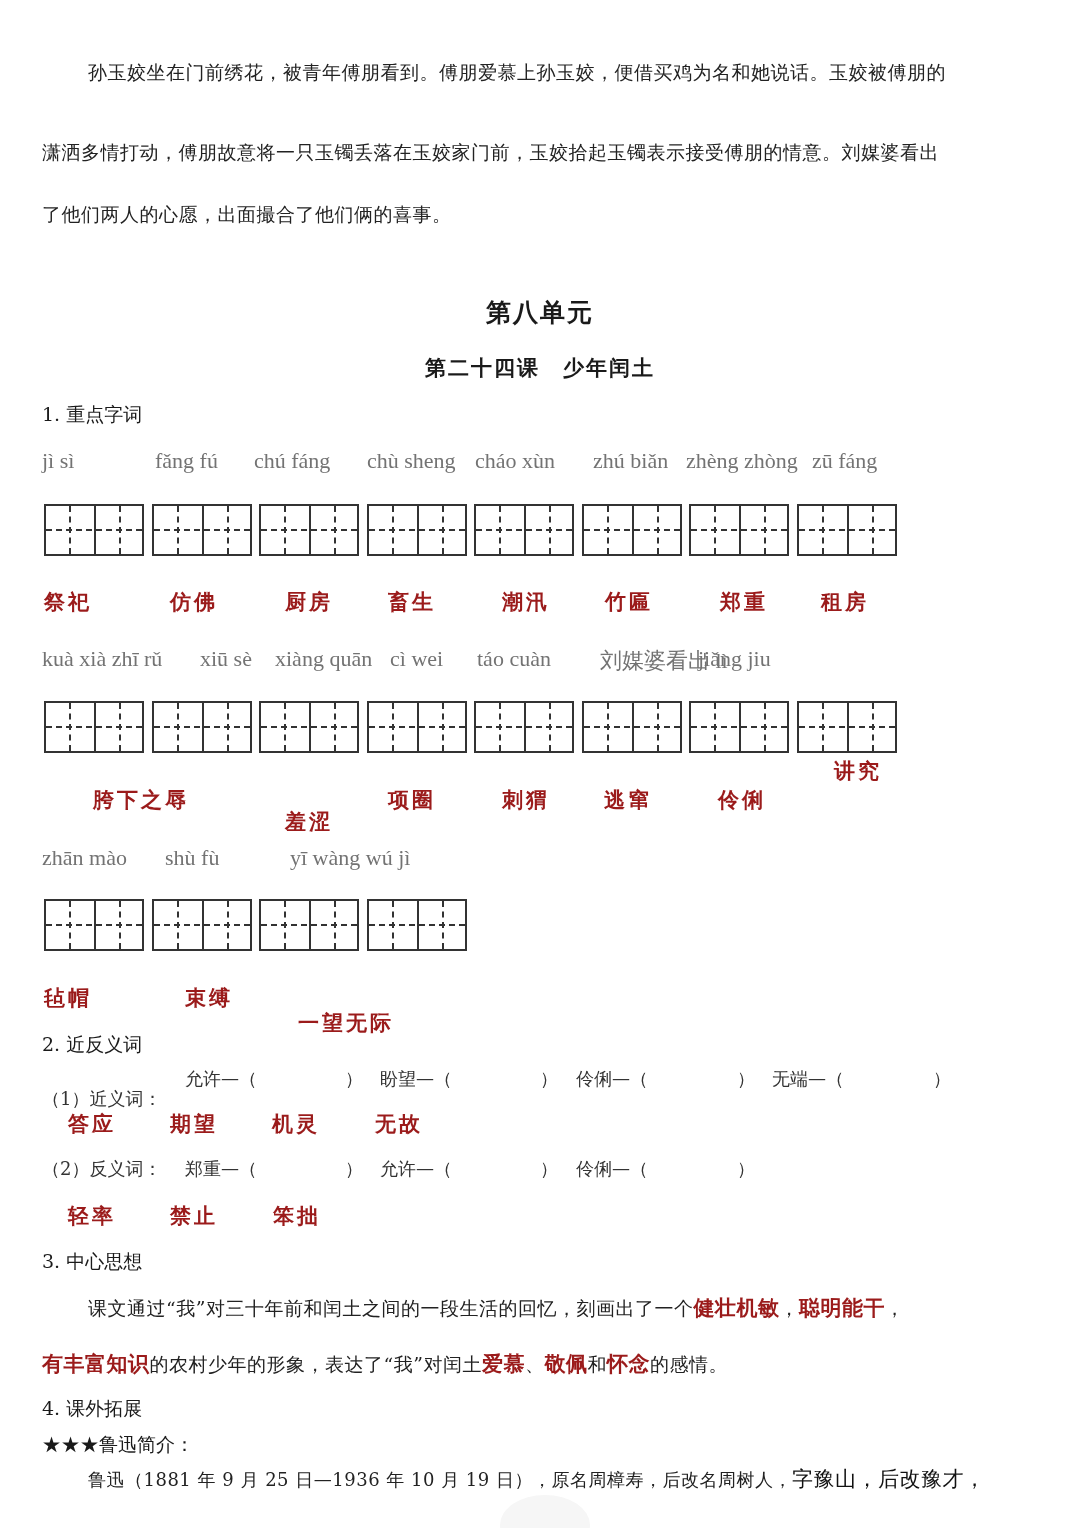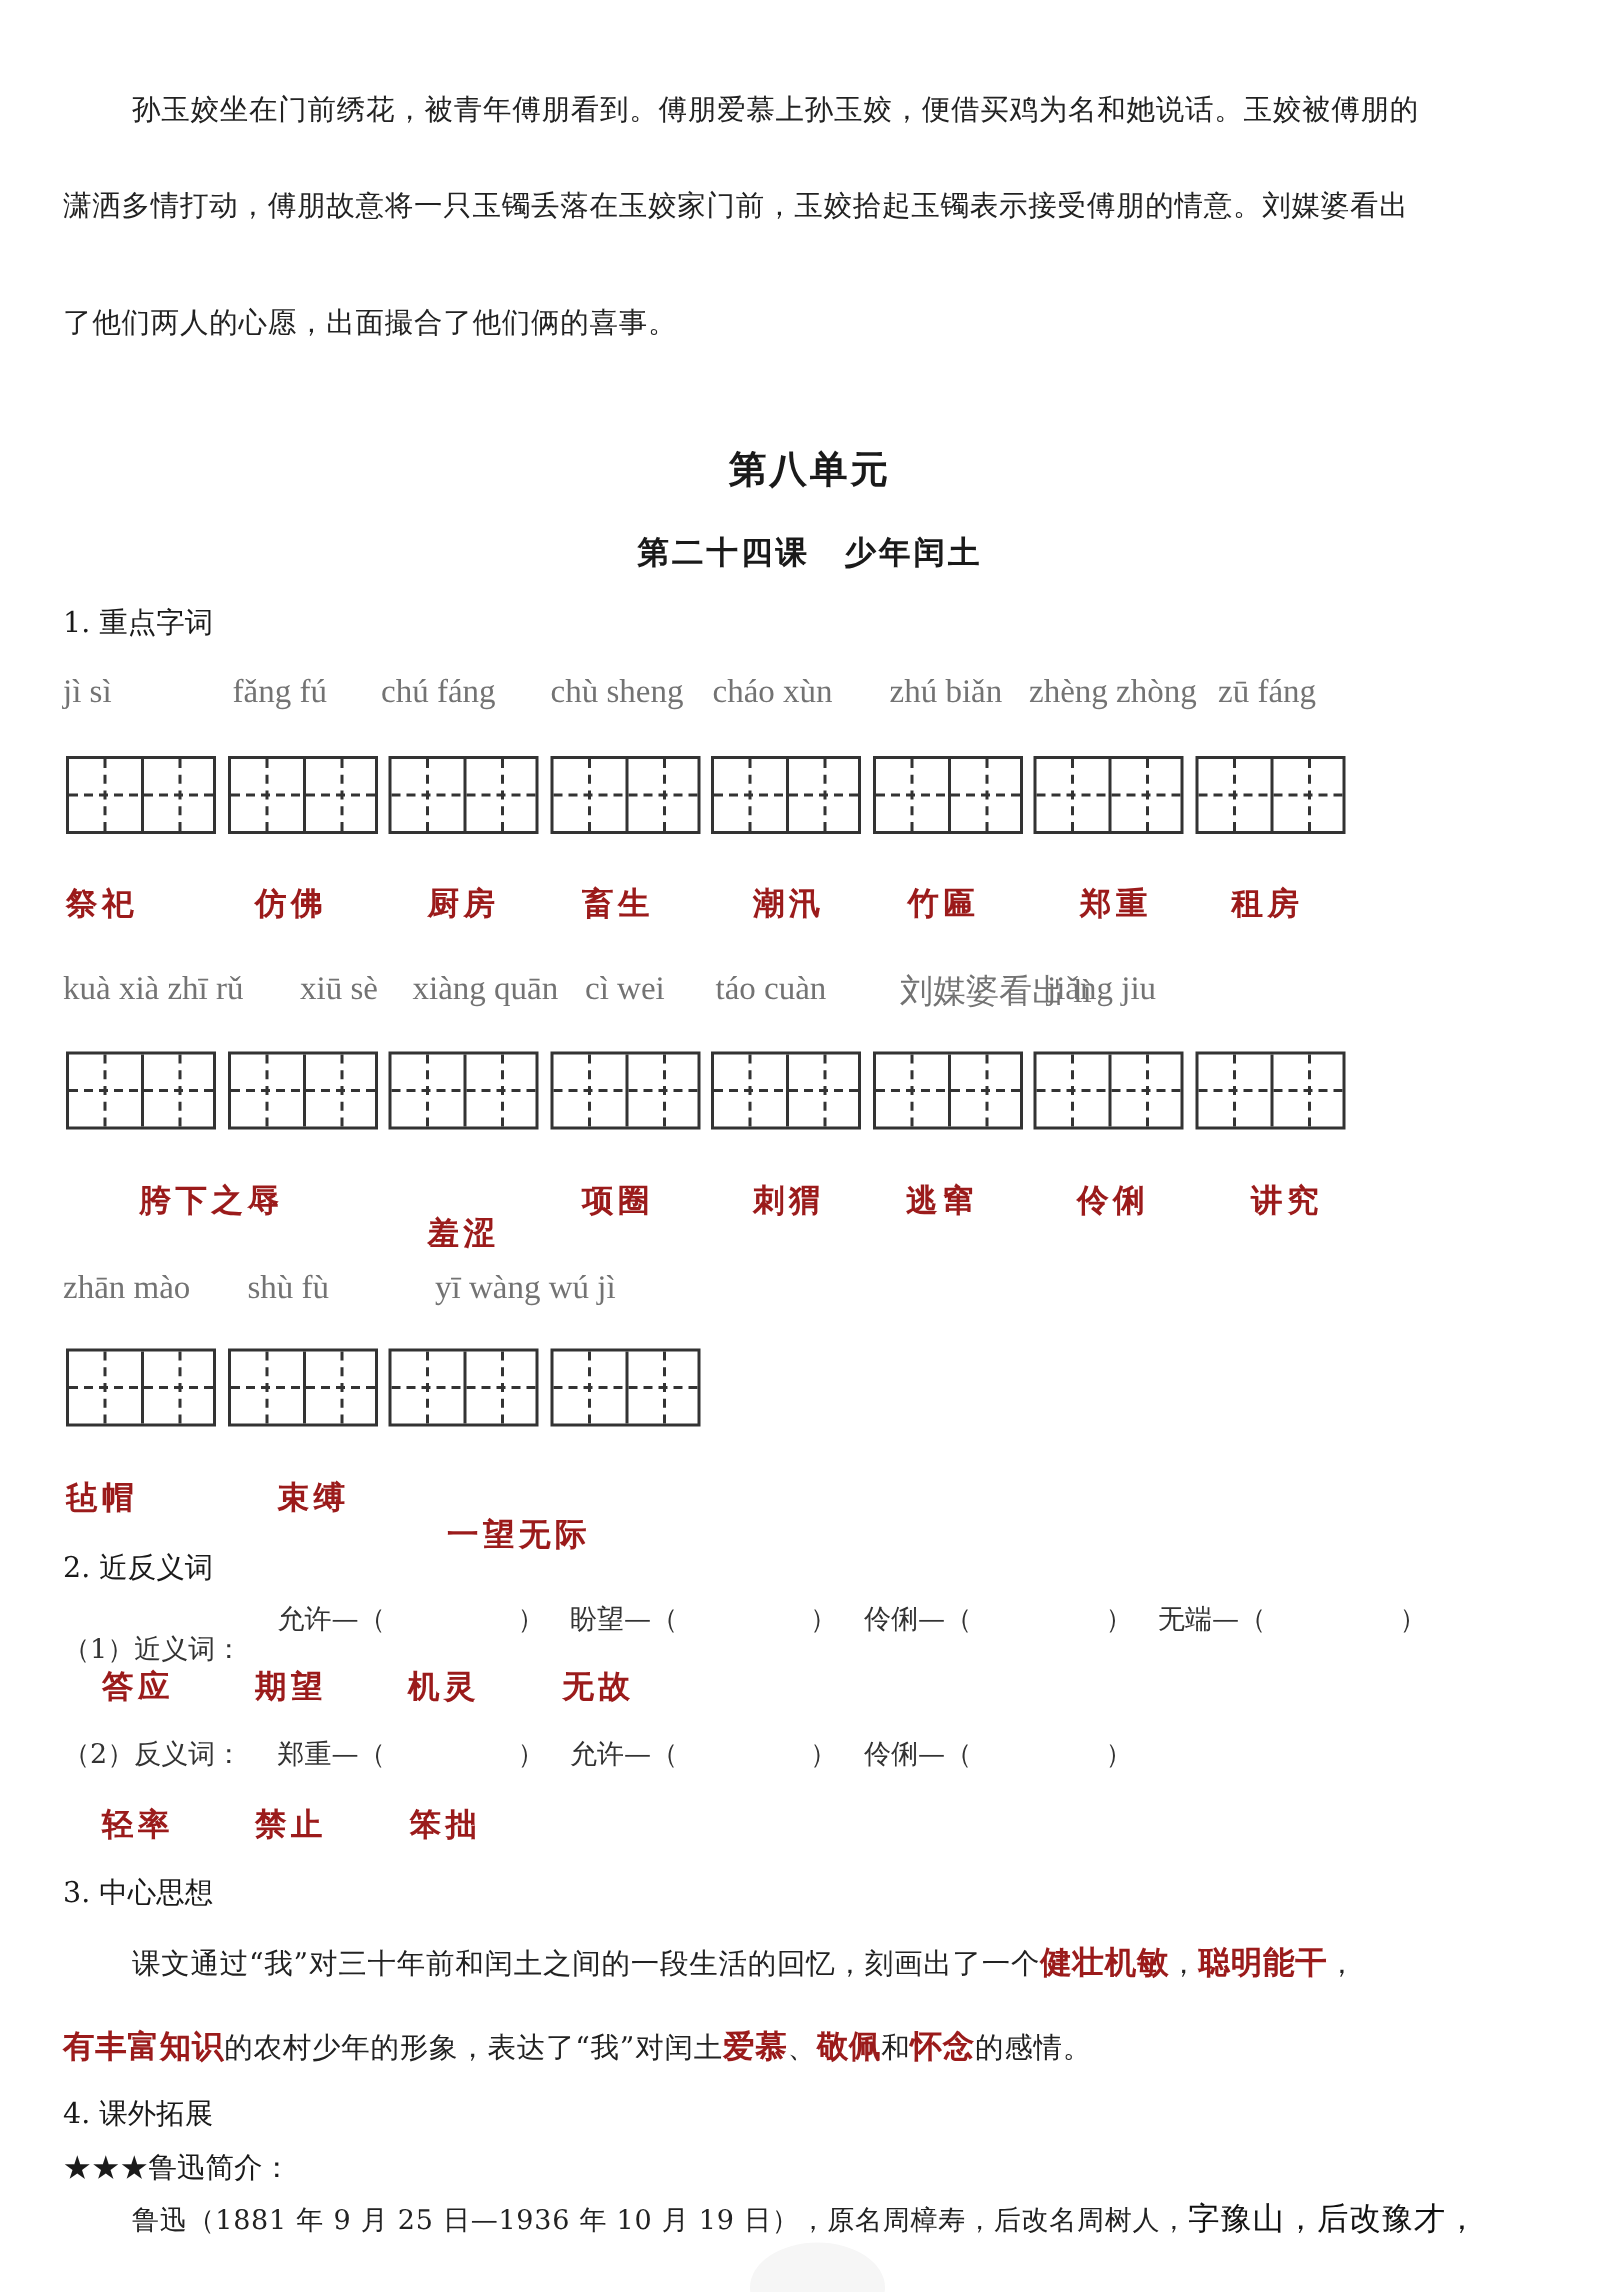--- a/index.html
+++ b/index.html
@@ -25,21 +25,21 @@
   .grid .vq1 { position: absolute; left: 23px; top: 0; bottom: 0; width: 0; border-left: 2px dashed #333; }
   .grid .vq3 { position: absolute; left: 73px; top: 0; bottom: 0; width: 0; border-left: 2px dashed #333; }
   .grid .hmid { position: absolute; top: 23px; left: 0; right: 0; height: 0; border-top: 2px dashed #333; }
   .sans { font-family: "DejaVu Sans", "Liberation Sans", sans-serif; }
   .fade { position:absolute; left:500px; top:1495px; width:90px; height:60px; border-radius:50%; background:#f6f6f6; }
 </style>
 </head>
 <body>
 
 <div class="abs para" style="left:88px; top:60px;">孙玉姣坐在门前绣花，被青年傅朋看到。傅朋爱慕上孙玉姣，便借买鸡为名和她说话。玉姣被傅朋的</div>
-<div class="abs para" style="left:42px; top:124px;">潇洒多情打动，傅朋故意将一只玉镯丢落在玉姣家门前，玉姣拾起玉镯表示接受傅朋的情意。刘媒婆看出</div>
+<div class="abs para" style="left:42px; top:140px;">潇洒多情打动，傅朋故意将一只玉镯丢落在玉姣家门前，玉姣拾起玉镯表示接受傅朋的情意。刘媒婆看出</div>
 <div class="abs para" style="left:42px; top:202px;">了他们两人的心愿，出面撮合了他们俩的喜事。</div>
 
 <div class="abs title1" style="left:0; width:1080px; text-align:center; top:296px;">第八单元</div>
 <div class="abs title2" style="left:0; width:1080px; text-align:center; top:354px;">第二十四课　少年闰土</div>
 
 <div class="abs section" style="left:42px; top:402px;">1. 重点字词</div>
 
 <div class="abs pinyin" style="left:42px; top:448px;">jì sì</div>
 <div class="abs pinyin" style="left:155px; top:448px;">fǎng fú</div>
 <div class="abs pinyin" style="left:254px; top:448px;">chú fáng</div>
@@ -163,21 +163,21 @@
     <span class="vq3"></span>
     <span class="hmid"></span>
   </div>
 
 <div class="abs ans" style="left:93px; top:786px;">胯下之辱</div>
 <div class="abs ans" style="left:285px; top:786px;margin-top:22px;">羞涩</div>
 <div class="abs ans" style="left:388px; top:786px;">项圈</div>
 <div class="abs ans" style="left:502px; top:786px;">刺猬</div>
 <div class="abs ans" style="left:604px; top:786px;">逃窜</div>
 <div class="abs ans" style="left:718px; top:786px;">伶俐</div>
-<div class="abs ans" style="left:834px; top:786px;font-family:Liberation Serif, serif;">讲究</div>
+<div class="abs ans" style="left:834px; top:757px;font-family:Liberation Serif, serif;">讲究</div>
 
 <div class="abs pinyin" style="left:42px; top:845px;">zhān mào</div>
 <div class="abs pinyin" style="left:165px; top:845px;">shù fù</div>
 <div class="abs pinyin" style="left:290px; top:845px;">yī wàng wú jì</div>
 
 <div class="grid" style="left:44px; top:899px;">
     <span class="vq1"></span>
     <span class="vmid"></span>
     <span class="vq3"></span>
     <span class="hmid"></span>

